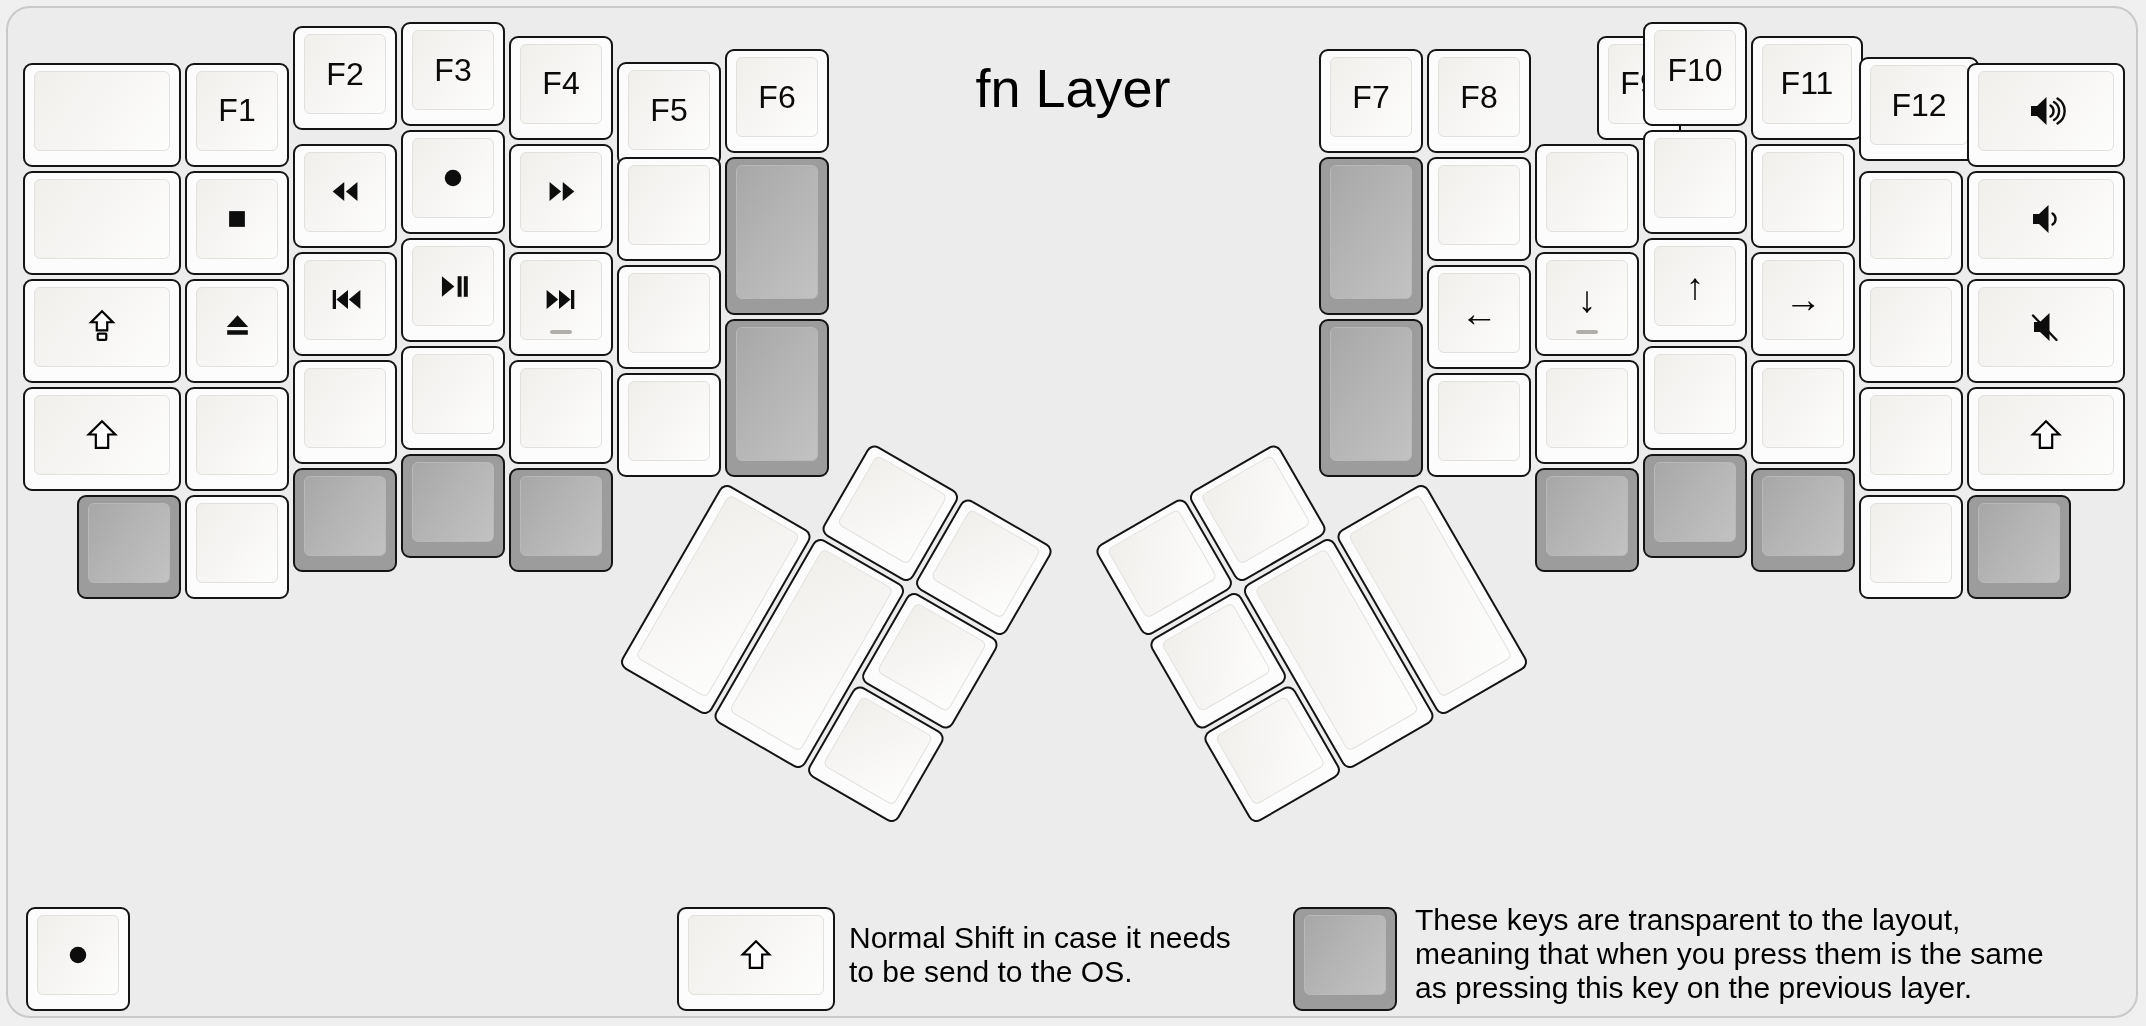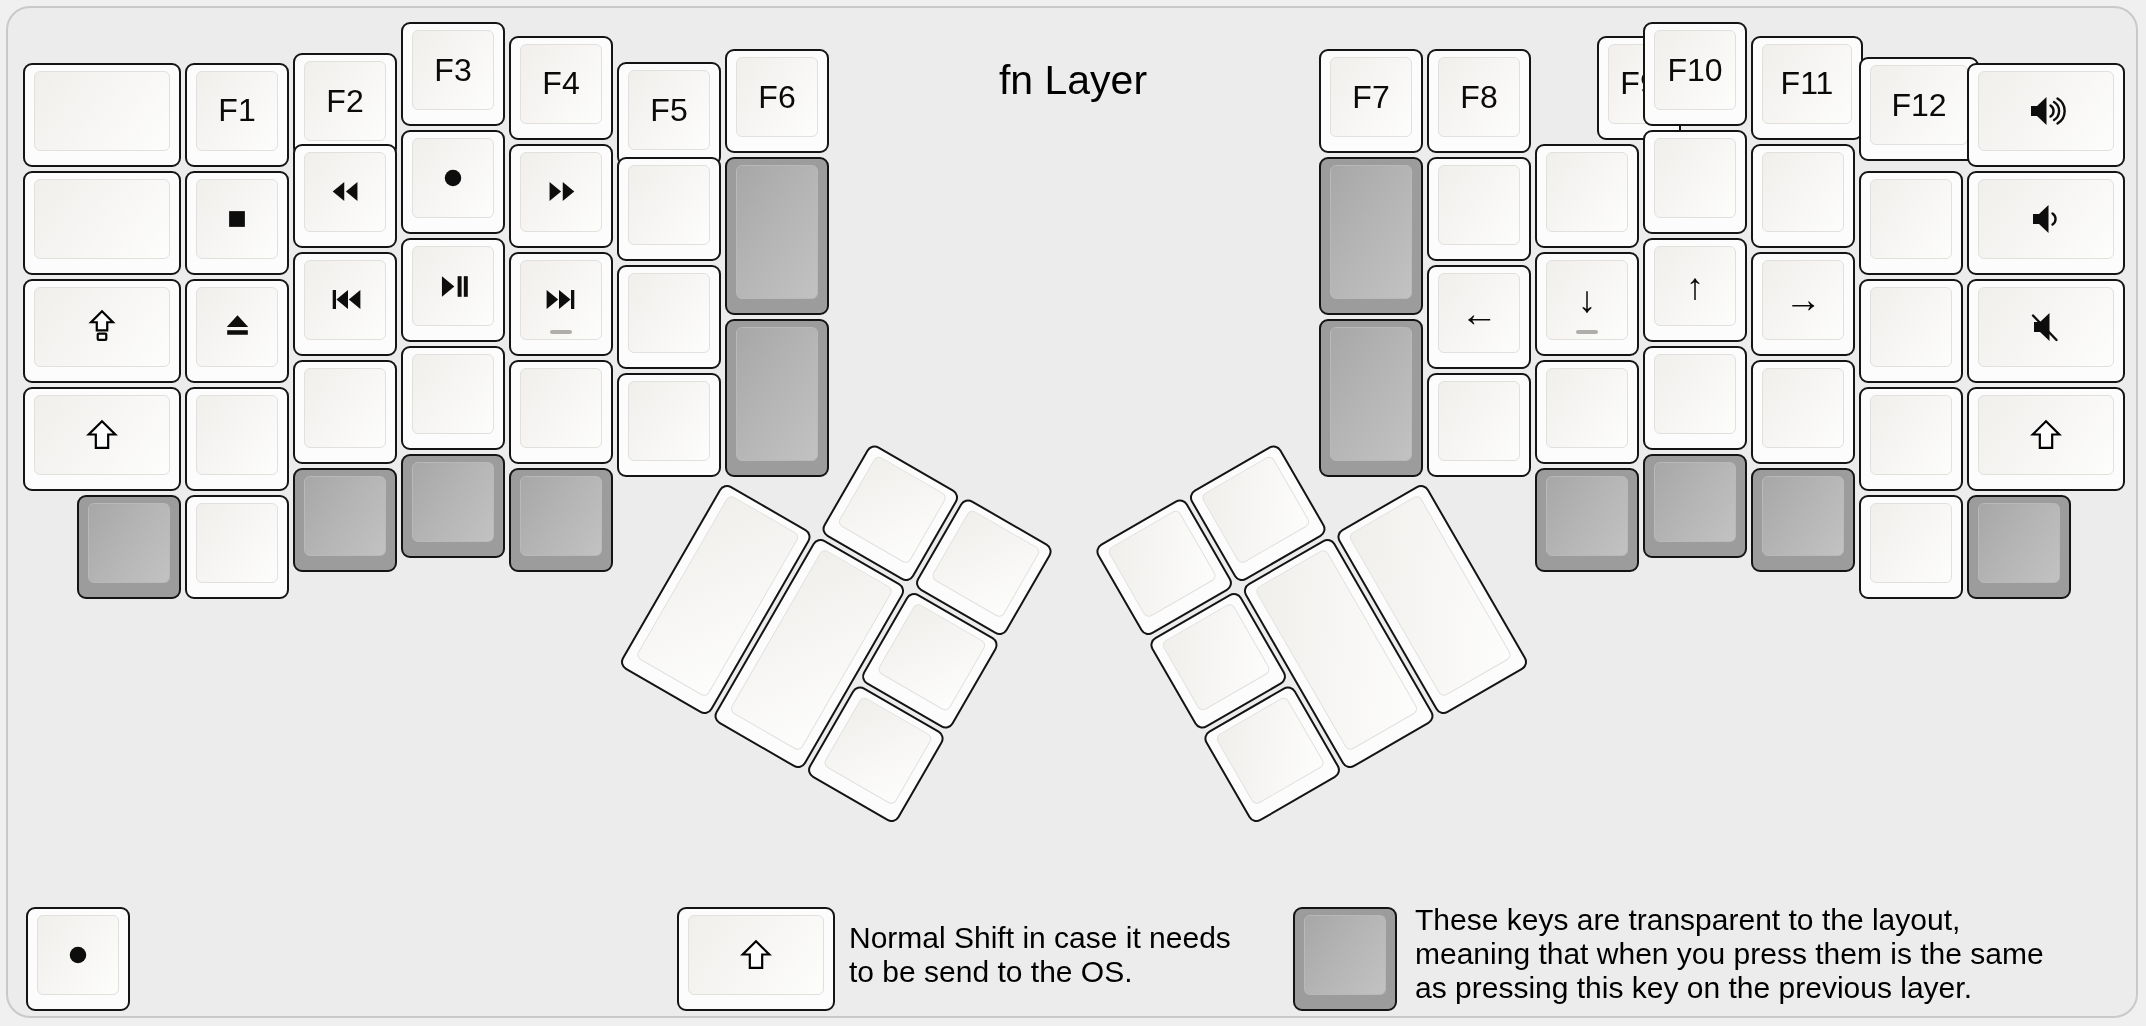--- a/index.html
+++ b/index.html
@@ -1,21 +1,21 @@
 <!DOCTYPE html>
 <html><head>
 <meta charset="utf-8">
 <style>
   html,body{margin:0;padding:0;background:#f0f0f0;}
   #stage{position:relative;width:2146px;height:1026px;background:#f0f0f0;overflow:hidden;
          font-family:"Liberation Sans","DejaVu Sans",sans-serif;}
   .frame{position:absolute;left:6px;top:6px;width:2132px;height:1012px;box-sizing:border-box;
          border:2px solid #c9c9c9;border-radius:24px;background:#ececec;}
   .title{position:absolute;top:57px;left:1073px;transform:translateX(-50%);
-         font-size:41px;color:#000;white-space:nowrap;}
+         font-size:54px;color:#000;white-space:nowrap;}
   
   .key{position:absolute;box-sizing:border-box;border:2.5px solid #141414;border-radius:9px;}
   .key.white{background:#fcfcfc;}
   .key.gray{background:#9c9c9c;}
   .cap{position:absolute;left:9px;right:9px;top:6px;bottom:14px;border-radius:6px;
        display:flex;align-items:center;justify-content:center;overflow:visible;}
   .key.white .cap{background:linear-gradient(125deg,#f0efec 0%,#f6f5f3 45%,#fdfdfc 100%);
        border:1.5px solid #e2e0dd;}
   .key.gray .cap{background:linear-gradient(125deg,#a7a7a7 0%,#b4b4b4 45%,#c2c2c2 100%);
        border:1.5px solid #b9b9b9;}
@@ -85,21 +85,21 @@
             <svg width="33" height="33" viewBox="0 0 40 40">
               <polygon points="20,6.5 33,20.5 7,20.5"></polygon>
               <rect x="7.5" y="24.5" width="25" height="5.5"></rect>
             </svg>
           </span>
         </div>
       </div>
       <div class="key white" style="left: 185px; top: 386.5px; width: 104px; height: 104px;">
         <div class="cap"></div>
       </div>
-      <div class="key white" style="left: 293px; top: 53px; width: 104px; height: 104px;">
+      <div class="key white" style="left: 293px; top: 26px; width: 104px; height: 104px;">
         <div class="cap">
           <span class="klabel">F2</span>
         </div>
       </div>
       <div class="key white" style="left: 293px; top: 143.5px; width: 104px; height: 104px;">
         <div class="cap">
           <span class="icon">
             <svg width="33" height="33" viewBox="0 0 40 40">
               <polygon points="18.5,8.5 4.5,20 18.5,31.5"></polygon>
               <polygon points="34.5,8.5 20.5,20 34.5,31.5"></polygon>

